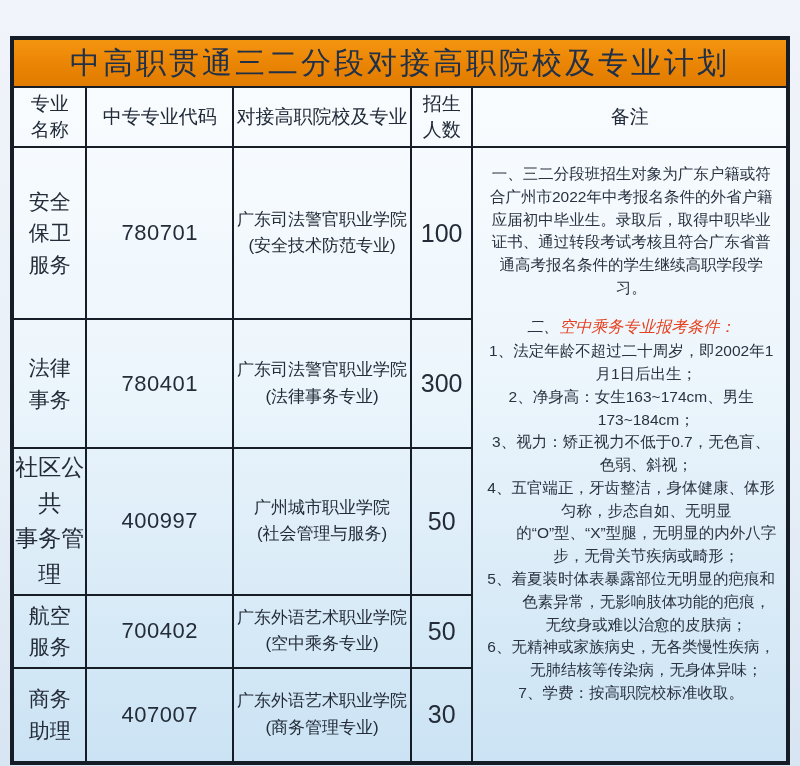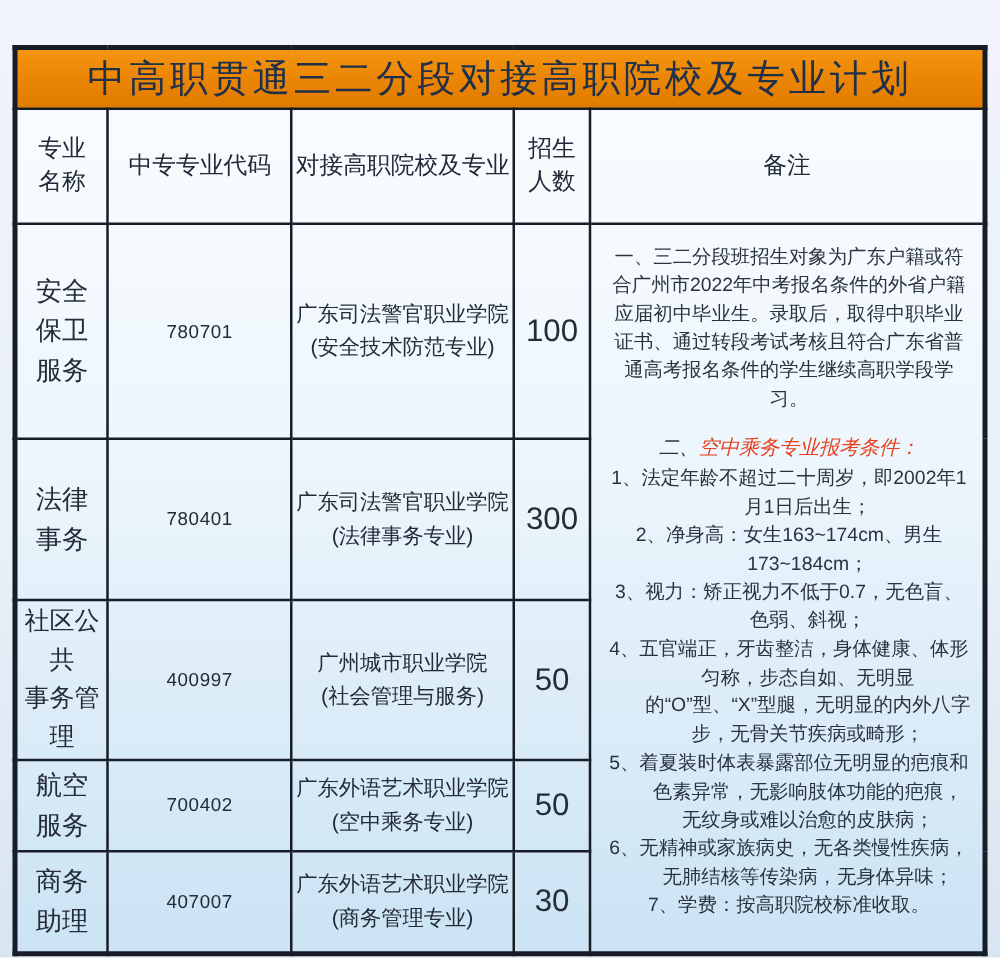--- a/index.html
+++ b/index.html
@@ -48,22 +48,22 @@
     line-height: 1.35;
     white-space: pre-line;
   }
   td.cell {
     text-align: center;
     vertical-align: middle;
     color: #242C38;
     white-space: pre-line;
   }
   td.major { font-size: 21px; line-height: 1.5; }
-  td.major.small { font-size: 20px; line-height: 1.55; }
-  td.code { font-size: 15px; letter-spacing: 0.5px; }
+  td.major.small { font-size: 23px; line-height: 1.55; }
+  td.code { font-size: 22px; letter-spacing: 0.5px; }
   td.college { font-size: 17px; line-height: 1.55; }
   td.quota { font-size: 25px; }
   td.remark-cell {
     vertical-align: top;
     text-align: center;
     padding: 15px 9px 0 12px;
     font-size: 15.5px;
     line-height: 1.47;
     color: #2A3240;
   }
@@ -85,21 +85,21 @@
     <col style="width:177px">
     <col style="width:61px">
     <col style="width:314px">
   </colgroup>
 
   <tbody>
       <tr style="height:48px">
     <td class="title-cell" colspan="5">中高职贯通三二分段对接高职院校及专业计划</td>
   </tr>
 
-  <tr style="height:92px">
+  <tr style="height:60px">
     <td class="hcell">专业
 名称</td>
     <td class="hcell">中专专业代码</td>
     <td class="hcell">对接高职院校及专业</td>
     <td class="hcell">招生
 人数</td>
     <td class="hcell">备注</td>
   </tr>
 
   <tr style="height:172px">

